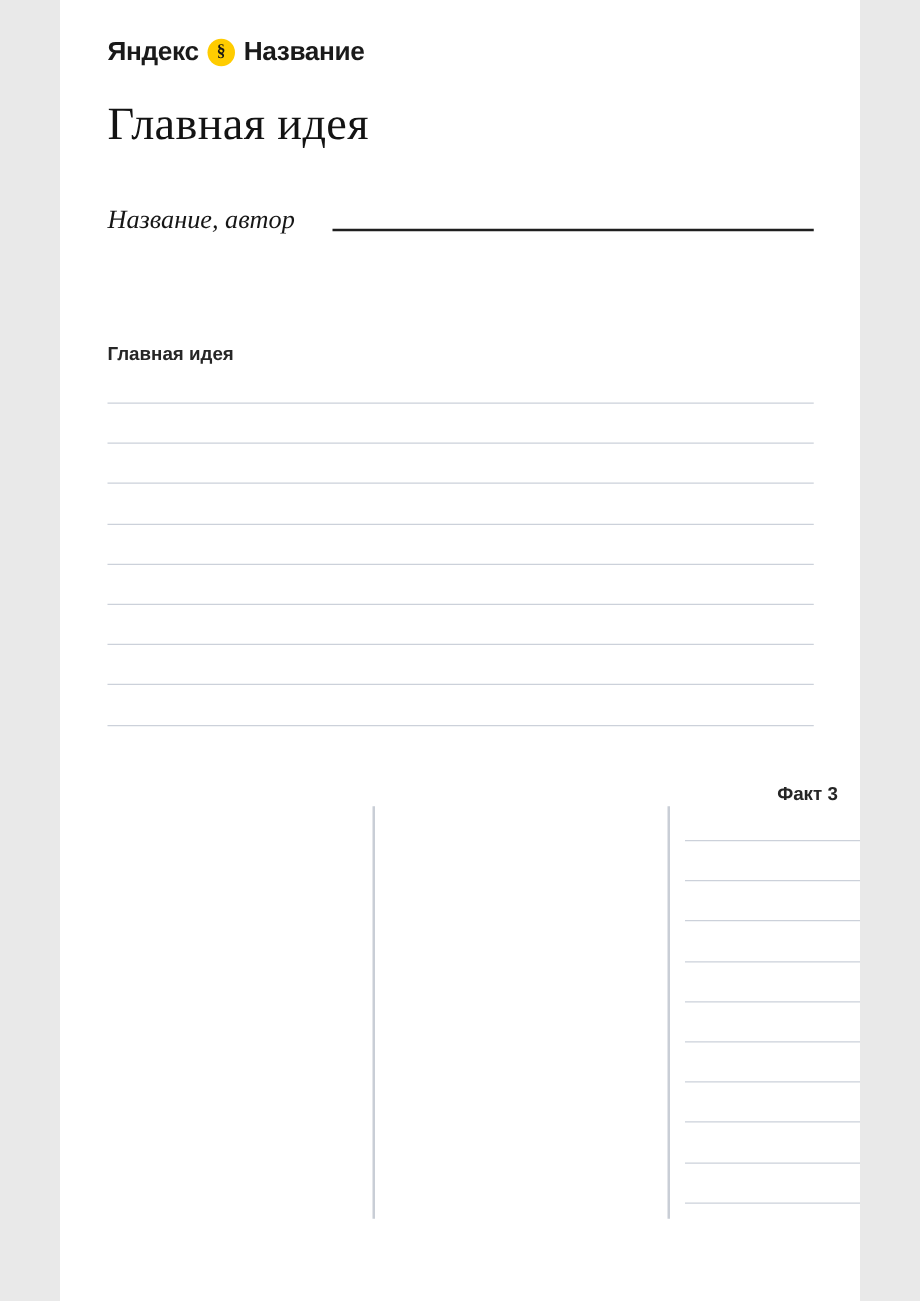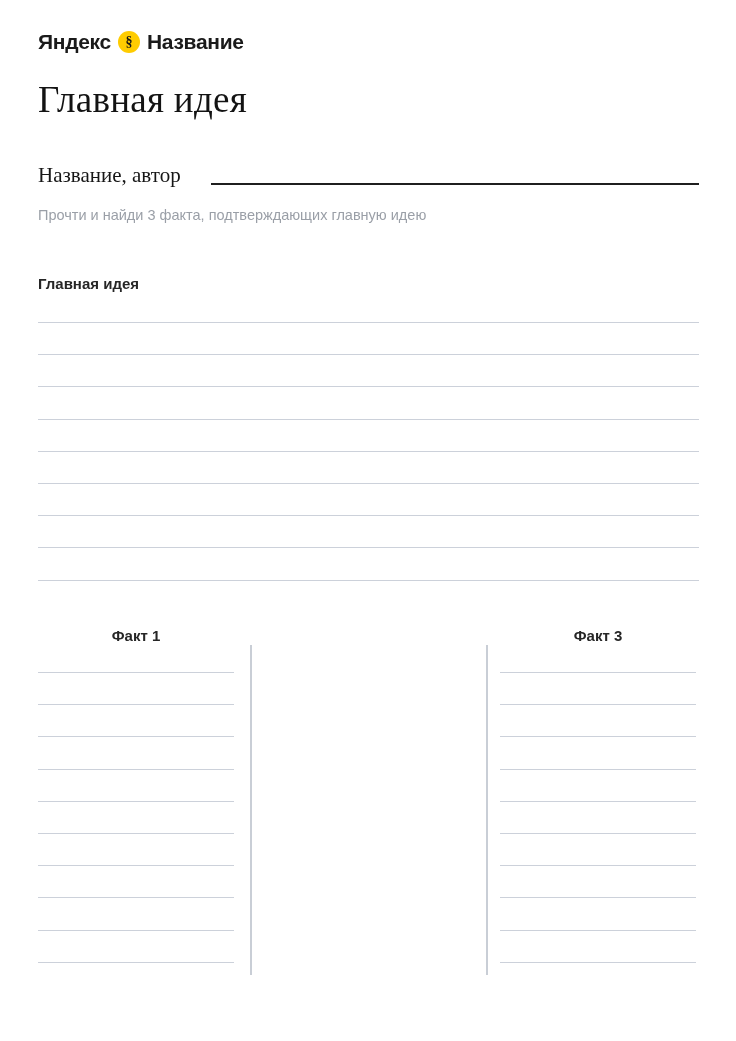--- a/index.html
+++ b/index.html
@@ -9,21 +9,21 @@
     --muted-text:#9a9fa7;
     --rule-line:#ccd1da;
     --divider:#c9ced6;
     --byline-line:#1f1f1f;
     --background:#ffffff;
   }
   *{box-sizing:border-box;margin:0;padding:0;}
   body{margin:0;background:#e9e9e9;}
   .page{
     position:relative;
-    width:736px;height:1041px;
+    width:640px;height:1041px;
     background:var(--background);
     font-family:"Liberation Sans","DejaVu Sans",sans-serif;
     overflow:hidden;
     margin:0 auto;
   }
   
   .logo{
     position:absolute;left:38px;top:30px;
     display:flex;align-items:center;gap:5px;
   }
@@ -44,21 +44,21 @@
   
   .title{
     position:absolute;left:38px;top:80px;
     font-family:"Liberation Serif","DejaVu Serif",serif;
     font-size:37px;font-weight:400;color:#131313;
     line-height:40px;letter-spacing:0.3px;
   }
   
   .byline{
     position:absolute;left:38px;right:37px;top:163px;
-    display:flex;align-items:flex-start;height:26px;
+    display:flex;align-items:flex-start;height:26px;font-style:italic;
   }
   .byline-label{
     font-family:"Liberation Serif","DejaVu Serif",serif;
     font-size:21px;color:#161616;line-height:24px;white-space:nowrap;
   }
   .byline-line{
     flex:1;margin-left:30px;height:22px;
     border-bottom:2px solid var(--byline-line);
   }
   
@@ -111,51 +111,35 @@
     <span class="logo-text">Название</span>
   </header>
 
   <h1 class="title">Главная идея</h1>
 
   <div class="byline">
     <span class="byline-label">Название, автор</span>
     <span class="byline-line"></span>
   </div>
 
-  <p class="instruction">Прочти и найди 3 факта, подтверждающих главную идею</p>
 
   <div class="section-label">Главная идея</div>
 
   <div class="main-lines">
       <div class="rule-line"></div>
       <div class="rule-line"></div>
       <div class="rule-line"></div>
       <div class="rule-line"></div>
       <div class="rule-line"></div>
       <div class="rule-line"></div>
       <div class="rule-line"></div>
       <div class="rule-line"></div>
       <div class="rule-line"></div>
     </div>
 
-  <div class="fact-col col-1">
-    <div class="fact-label">Факт 1</div>
-    <div class="fact-lines">
-        <div class="rule-line"></div>
-        <div class="rule-line"></div>
-        <div class="rule-line"></div>
-        <div class="rule-line"></div>
-        <div class="rule-line"></div>
-        <div class="rule-line"></div>
-        <div class="rule-line"></div>
-        <div class="rule-line"></div>
-        <div class="rule-line"></div>
-        <div class="rule-line"></div>
-      </div>
-  </div>
 
   <div class="v-divider div-1"></div>
 
 
   <div class="v-divider div-2"></div>
 
   <div class="fact-col col-3">
     <div class="fact-label">Факт 3</div>
     <div class="fact-lines">
         <div class="rule-line"></div>

